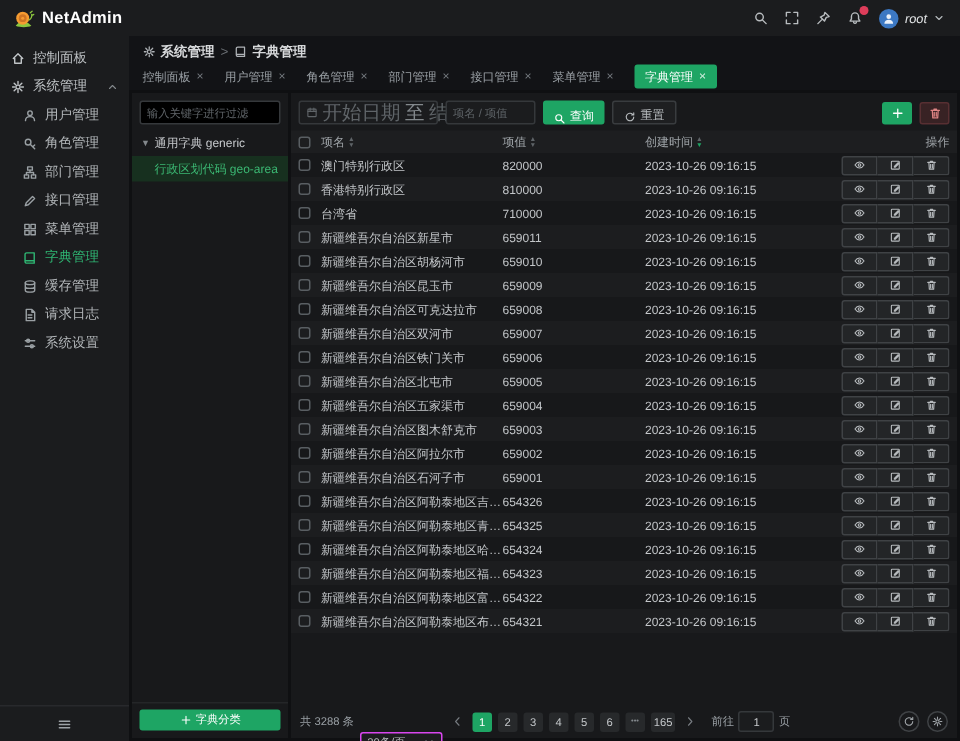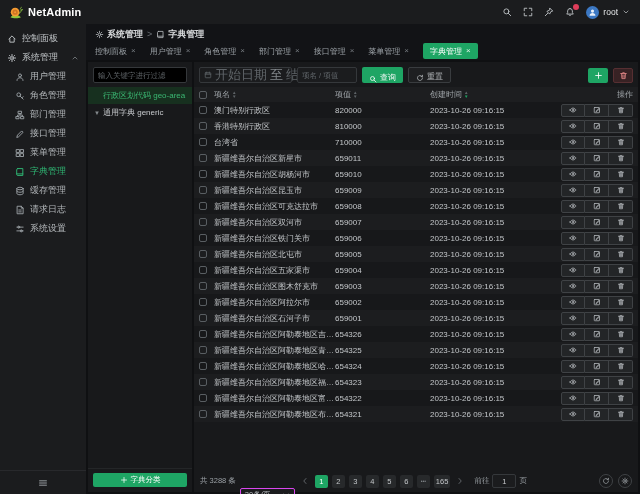--- a/index.html
+++ b/index.html
@@ -24,21 +24,21 @@
     justify-content: space-between; padding: 0 10px 0 8px;
   }
   .logo { display: flex; align-items: center; gap: 5px; }
   .logo-title { font-size: 11px; font-weight: bold; color: #ffffff; letter-spacing: .2px; }
   .topbar-right { display: flex; align-items: center; gap: 11px; color: #b8bcbf; }
   .tb-icon { position: relative; display: flex; }
   .badge {
     position: absolute; top: -3px; right: -4px; width: 6px; height: 6px;
     background: #de3d5a; border-radius: 50%;
   }
-  .user { display: flex; align-items: center; gap: 4px; }
+  .user { display: flex; align-items: center; gap: 4px; font-style: italic; }
   .avatar {
     width: 13px; height: 13px; border-radius: 50%; background: #3c78c3;
     display: flex; align-items: center; justify-content: center; color: #eaf1fa;
   }
   .username { color: #e3e5e7; font-size: 8.5px; }
 
   
   .body { display: flex; height: 470px; }
 
   
@@ -494,26 +494,26 @@
           <span>字典管理</span>
           <span class="tab-close">×</span>
         </div>
       </div>
 
     <div class="content">
 
       <section class="panel dict-panel">
         <input class="filter-input" placeholder="输入关键字进行过滤" style="">
         <div class="tree">
-          <div class="tree-item selected">
-            <span>行政区划代码 geo-area</span>
-          </div>
           <div class="tree-item">
             <span class="caret">▼</span>
             <span>通用字典 generic</span>
+          </div>
+          <div class="tree-item selected">
+            <span>行政区划代码 geo-area</span>
           </div>
         </div>
         <div class="dict-footer">
           <button class="add-cat-btn">
             <svg class="ic ic8">
                 <use href="#i-plus"></use>
               </svg>
             <span>字典分类</span>
           </button>
         </div>

